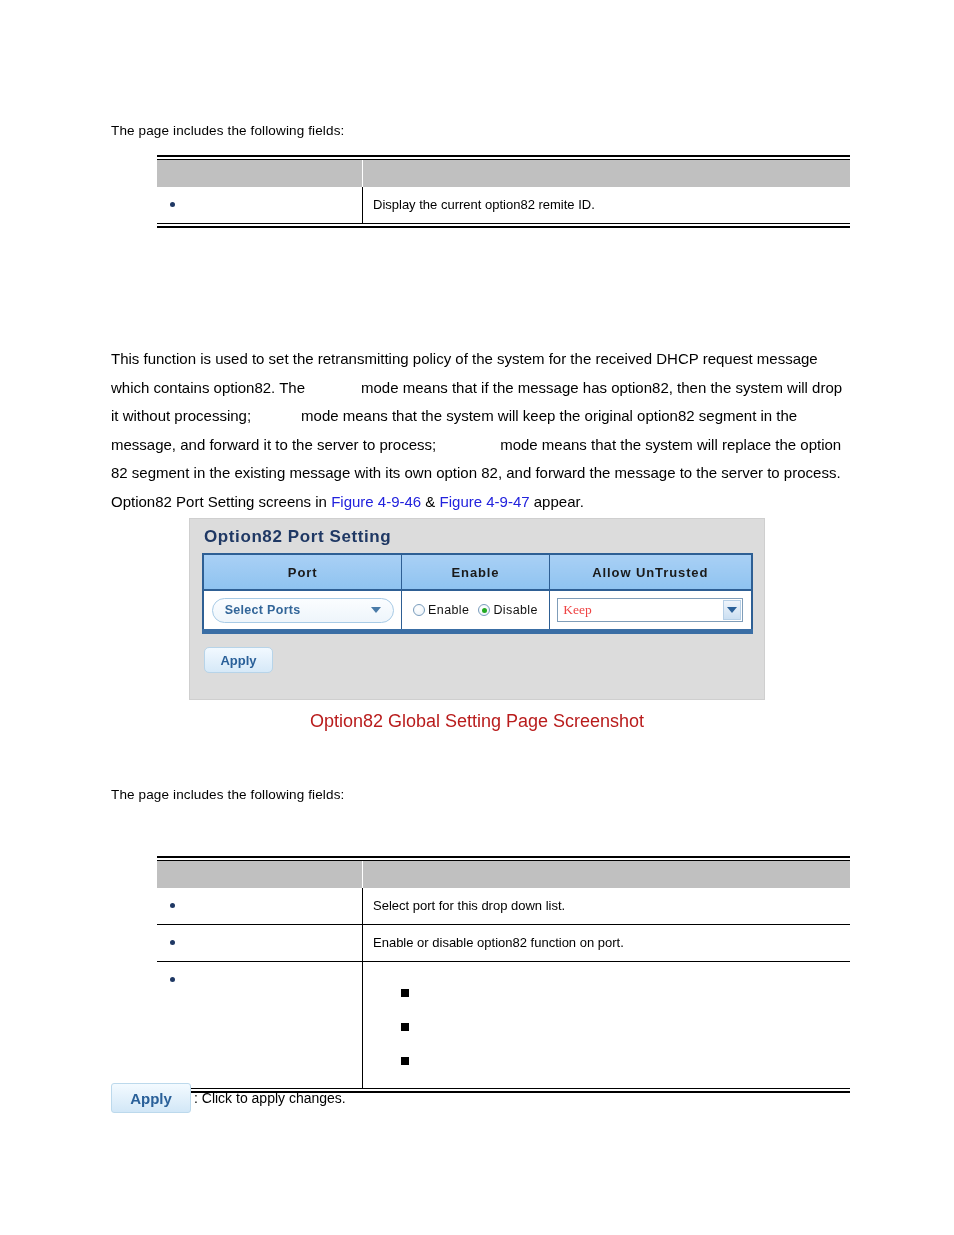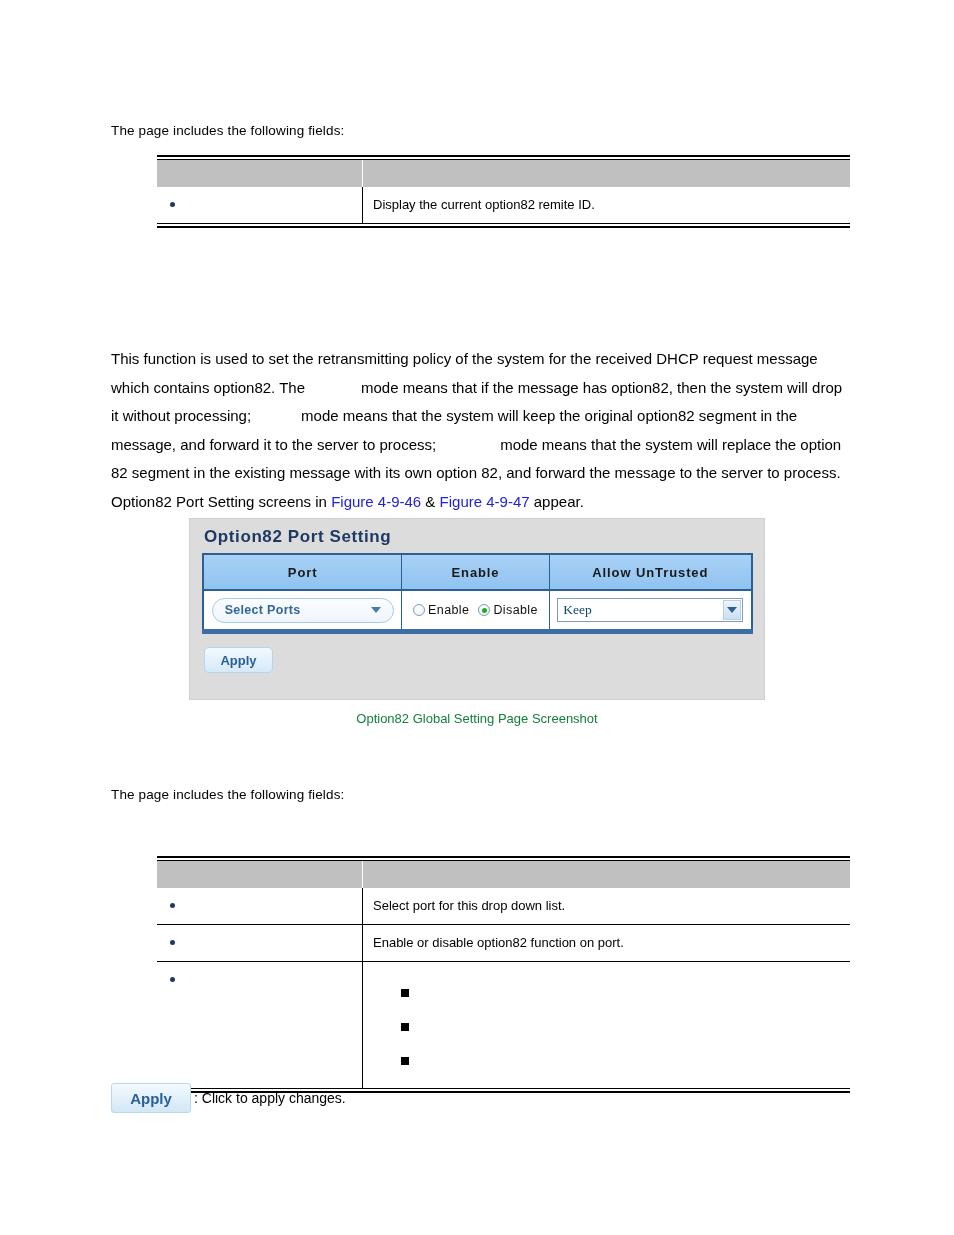--- a/index.html
+++ b/index.html
@@ -276,21 +276,21 @@
     display: flex;
     align-items: center;
     justify-content: space-between;
     box-sizing: border-box;
     padding-left: 5px;
     cursor: pointer;
   }
   .allow-select-label {
     font-family: "Liberation Serif", serif;
     font-size: 13.5px;
-    color: #0c4a6e;
+    color: #ef4444;
   }
   .allow-select-arrow {
     width: 18px;
     height: 20px;
     margin-right: 1px;
     background: linear-gradient(#eef4fb, #cbdff2);
     border: 1px solid #b6cfe6;
     box-sizing: border-box;
     display: flex;
     align-items: center;
@@ -322,22 +322,22 @@
     cursor: pointer;
     box-sizing: border-box;
   }
 
   .caption {
     position: absolute;
     left: 0;
     top: 711px;
     width: 954px;
     text-align: center;
-    font-size: 13px;
-    color: #15803d;
+    font-size: 18px;
+    color: #b91c1c;
   }
 
   
   .apply-legend {
     position: absolute;
     left: 111px;
     top: 1083px;
     display: flex;
     align-items: center;
   }

